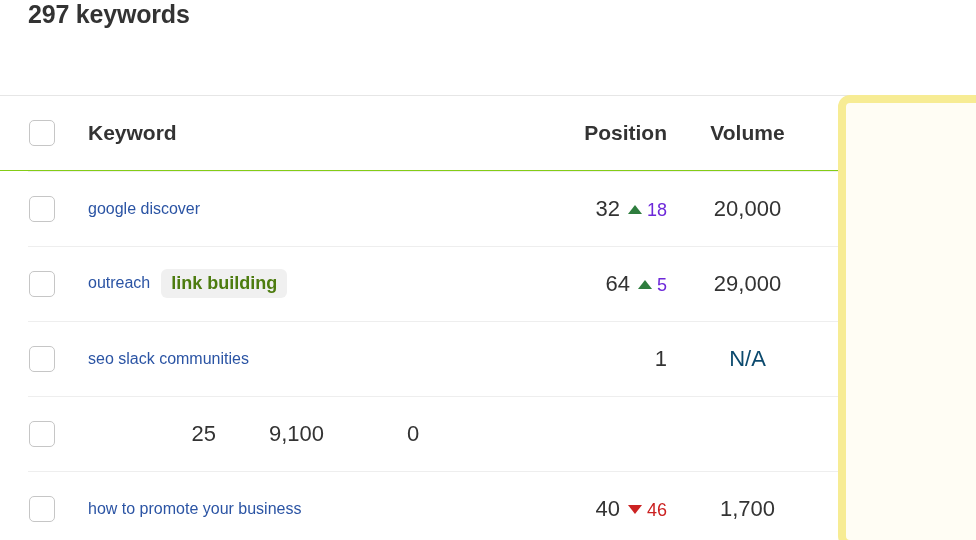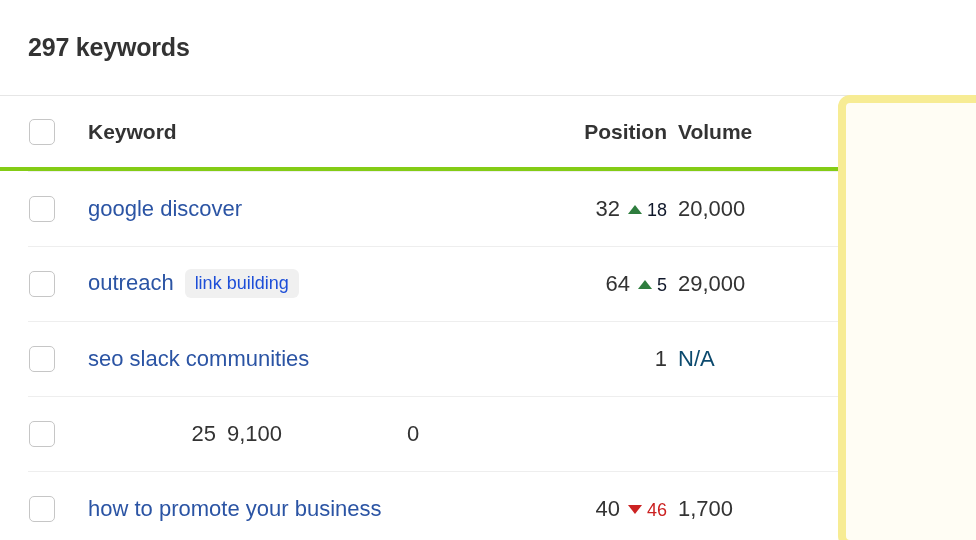--- a/index.html
+++ b/index.html
@@ -19,21 +19,21 @@
     position: relative;
     width: 976px;
     height: 540px;
     background: #ffffff;
   }
 
   
   .title-bar {
     height: 95px;
     display: flex;
-    align-items: center;
+    align-items: flex-start;
     padding-left: 28px;
     box-sizing: border-box;
   }
   .title {
     font-size: 25px;
     font-weight: bold;
     color: #333333;
     letter-spacing: -0.2px;
   }
 
@@ -45,21 +45,21 @@
 
   .row {
     position: relative;
     display: flex;
     align-items: center;
     height: 75px;
     box-sizing: border-box;
   }
   .row.header {
     height: 75px;
-    border-bottom: 4px solid #84cc16;
+    border-bottom: 1px solid #84cc16;
   }
   .row.data + .row.data::before,
   .row.data:first-of-type::before {
     content: "";
     position: absolute;
     left: 28px;
     right: 0;
     top: 0;
     height: 1px;
     background: #eeeeee;
@@ -92,21 +92,21 @@
     flex: 0 0 170px;
     width: 170px;
     text-align: right;
     padding-right: 11px;
     box-sizing: border-box;
     white-space: nowrap;
   }
   .cell-volume {
     flex: 0 0 160px;
     width: 160px;
-    text-align: left;
+    text-align: center;
     padding-right: 21px;
     box-sizing: border-box;
     white-space: nowrap;
   }
   .cell-traffic {
     flex: 0 0 138px;
     width: 138px;
     text-align: left;
     padding-left: 20px;
     box-sizing: border-box;
@@ -119,50 +119,51 @@
     height: 26px;
     border: 1.6px solid #c6c6c6;
     border-radius: 5px;
     background: #ffffff;
     box-sizing: border-box;
     cursor: pointer;
   }
 
   
   .kw-link {
-    font-size: 22px;
+    font-size: 16px;
     color: #2b54a4;
     text-decoration: none;
     cursor: pointer;
     white-space: nowrap;
   }
 
   .badge {
     display: inline-block;
     background: #f0f0f0;
-    color: #1d4ed8;
+    color: #4d7c0f;
     font-size: 18px;
     border-radius: 6px;
     padding: 5px 10px 6px 10px;
     line-height: 1.05;
     white-space: nowrap;
+    font-weight: bold;
   }
 
   
   .num {
     font-size: 22px;
     color: #333333;
   }
   .num.muted { color: #0c4a6e; }
 
   .delta {
     font-size: 18px;
     margin-left: 4px;
   }
-  .delta.up { color: #0f172a; }
+  .delta.up { color: #6d28d9; }
   .delta.down { color: #cb2020; }
 
   .tri {
     display: inline-block;
     width: 0;
     height: 0;
     margin-left: 8px;
     margin-right: 1px;
     vertical-align: 2px;
   }

